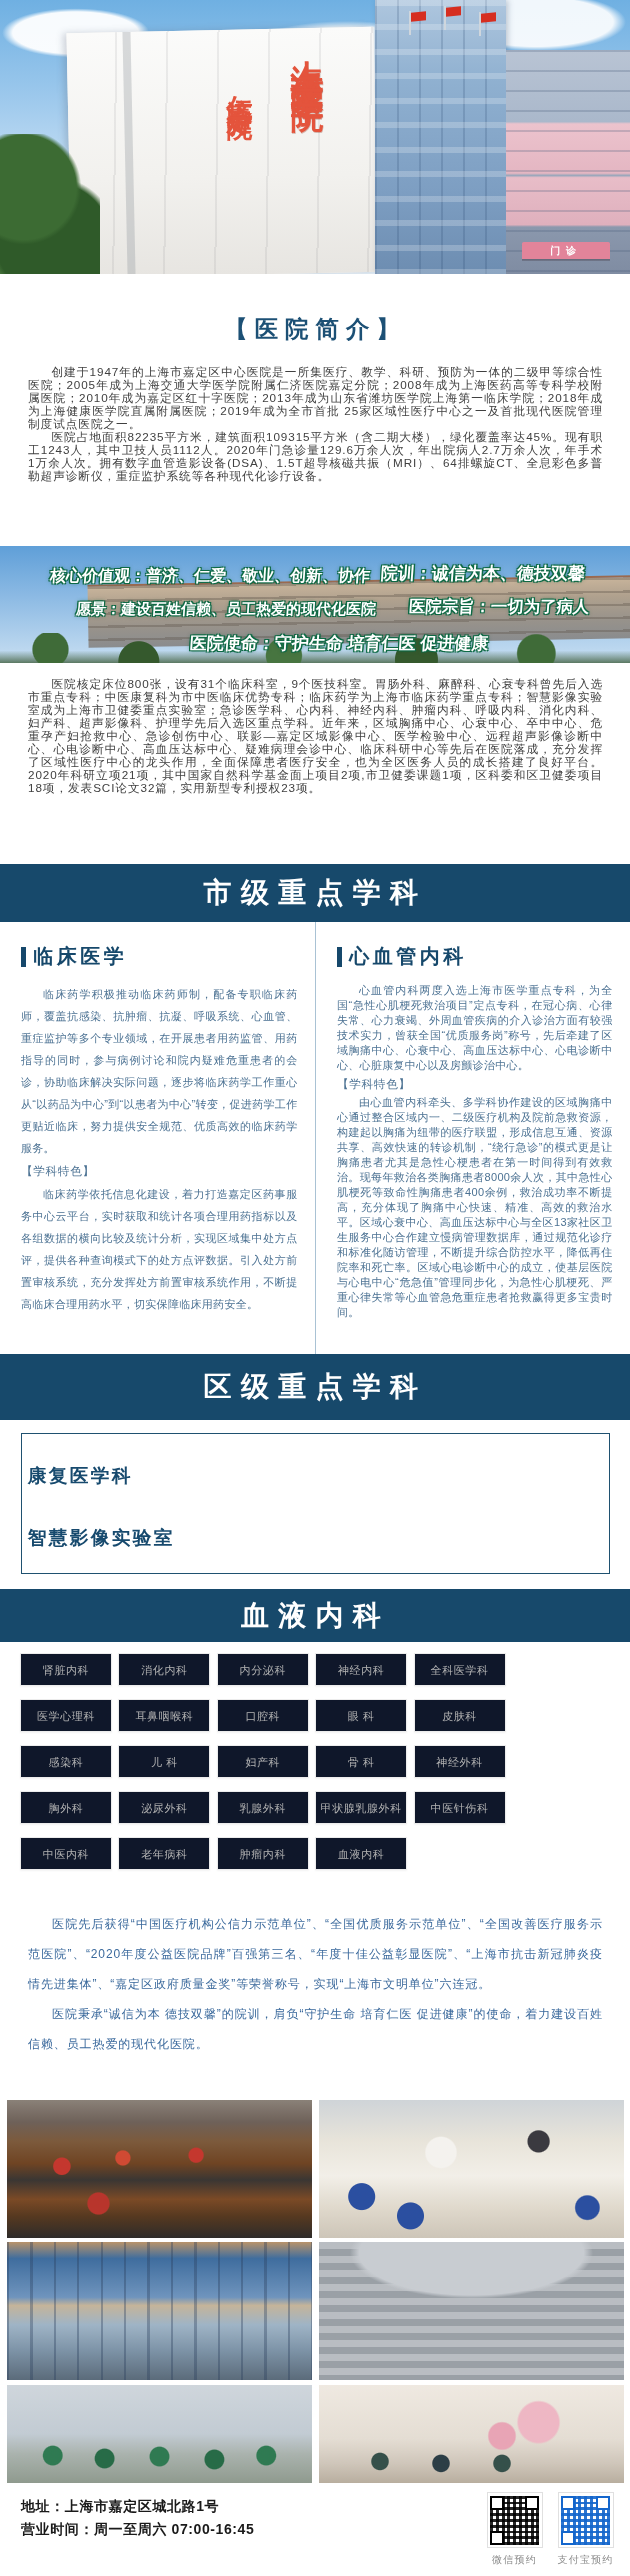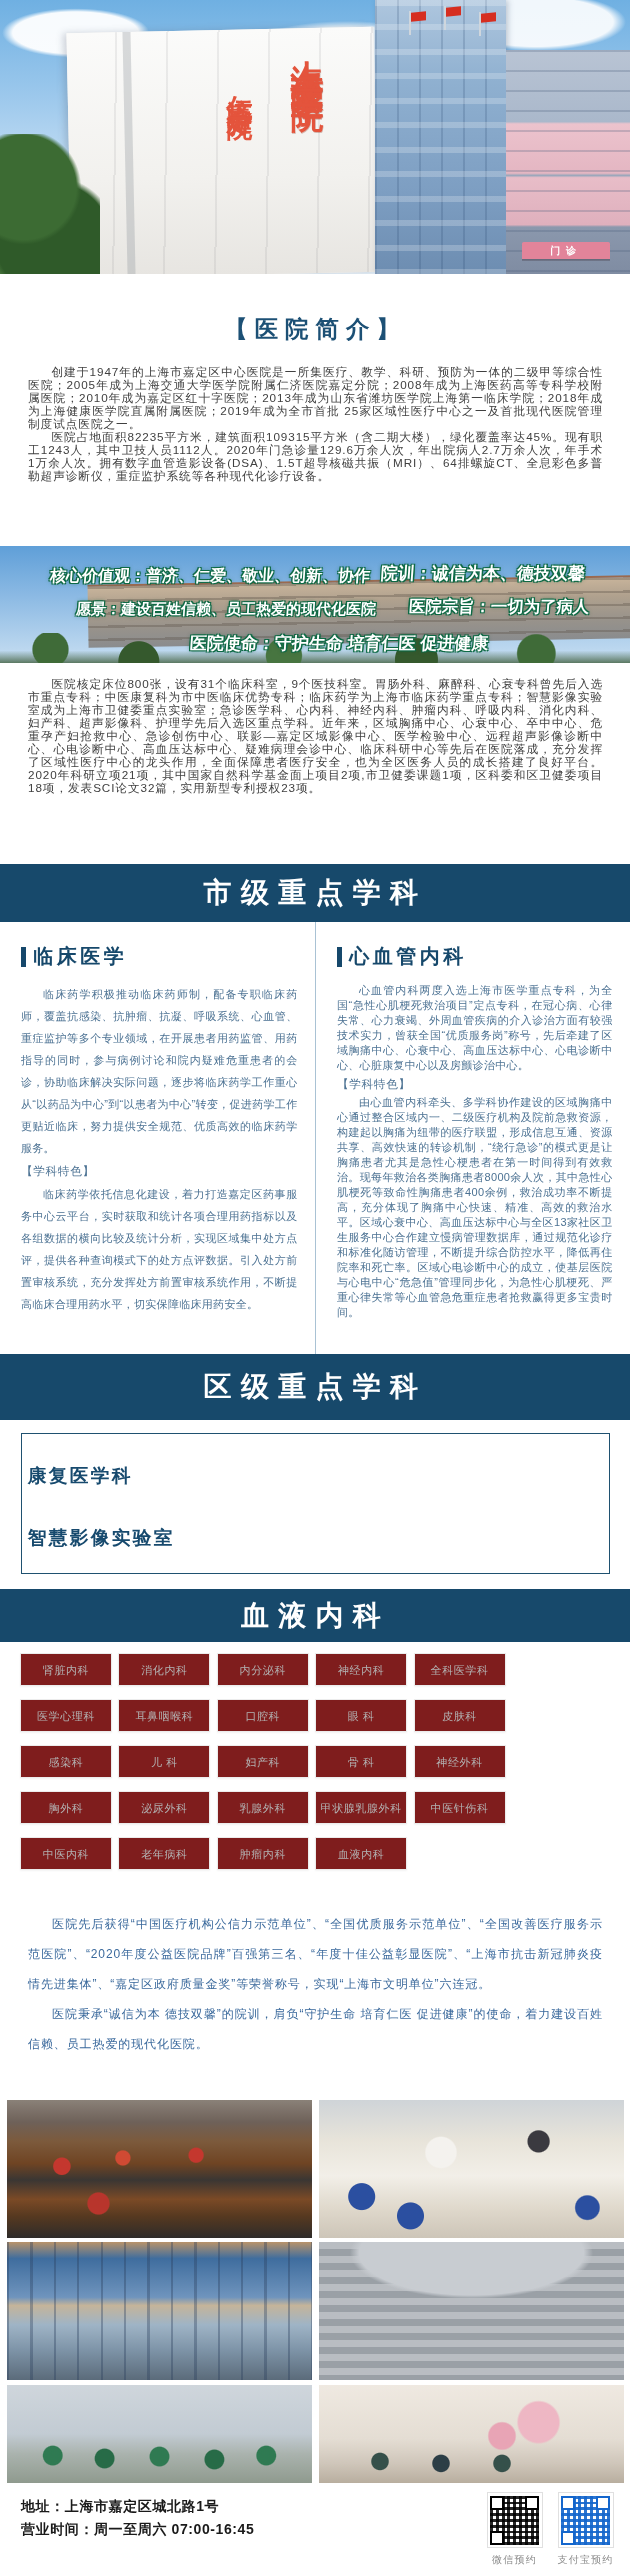--- a/index.html
+++ b/index.html
@@ -83,21 +83,21 @@
   .col-right .collabel{line-height:20px;}
 
   
   .district-box{margin:13px 21px 0;height:141px;border:1.2px solid #1f5170;padding:29px 5.8px 0;overflow:hidden;}
   .d-row{display:flex;justify-content:center;gap:36px;margin-bottom:24.5px;flex-direction:column;}
   .d-item{color:#174a6e;font-size:18.7px;font-weight:700;letter-spacing:2.3px;white-space:nowrap;}
 
   
   .grid{height:246px;padding:11px 20px 0;overflow:hidden;}
   .g-row{display:flex;gap:6.4px;margin-bottom:13px;}
-  .card{width:92px;height:33px;background:#7f1d1d;border:0.6px solid #ececec;box-shadow:0 0.6px 1.8px rgba(0,0,0,.05);
+  .card{width:92px;height:33px;background:#0f172a;border:0.6px solid #ececec;box-shadow:0 0.6px 1.8px rgba(0,0,0,.05);
     color:#b3b3b3;font-size:11px;letter-spacing:0.6px;text-align:center;line-height:32px;white-space:nowrap;overflow:hidden;}
 
   
   .closing{height:207px;padding:21px 28px 0;overflow:hidden;}
   .closing p{margin:0;color:#3a699c;font-size:12px;line-height:30px;letter-spacing:0.9px;text-align:justify;text-indent:2em;}
 
   
   .photos{height:388px;padding:4.7px 7px 0;overflow:hidden;}
   .prow{display:flex;gap:7px;margin-bottom:4.7px;}
   .photo{flex:1;overflow:hidden;}

